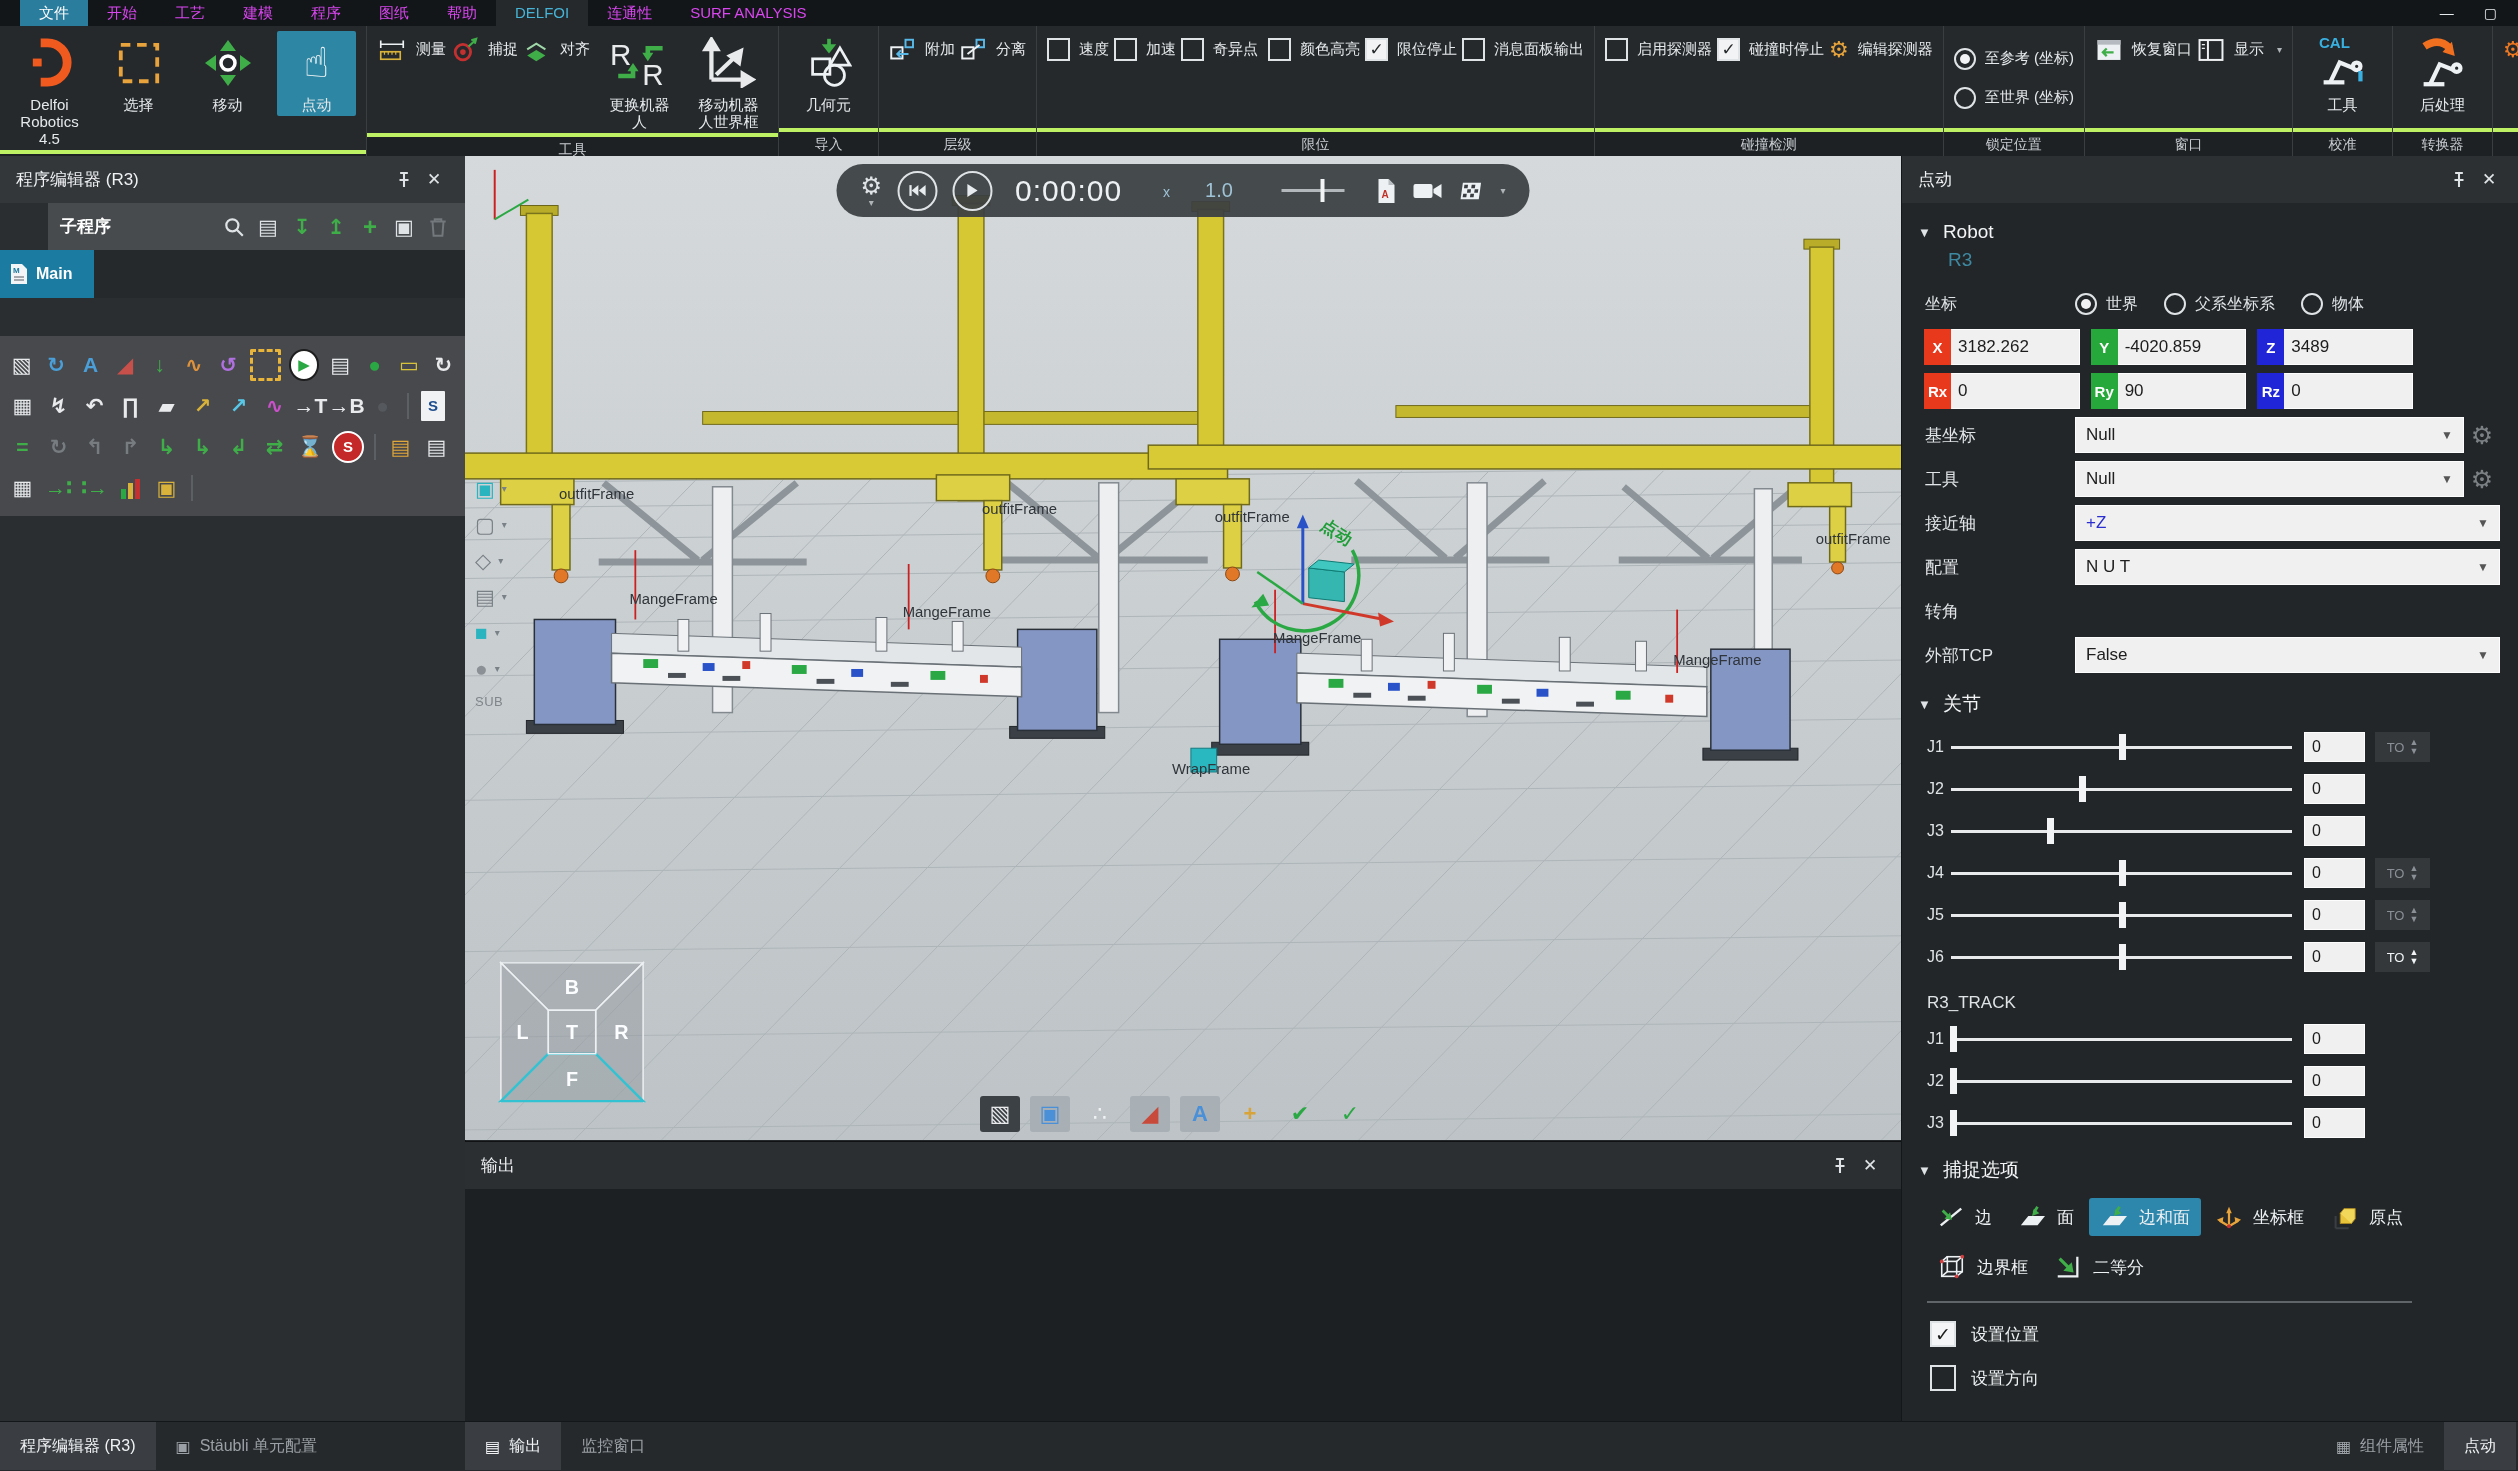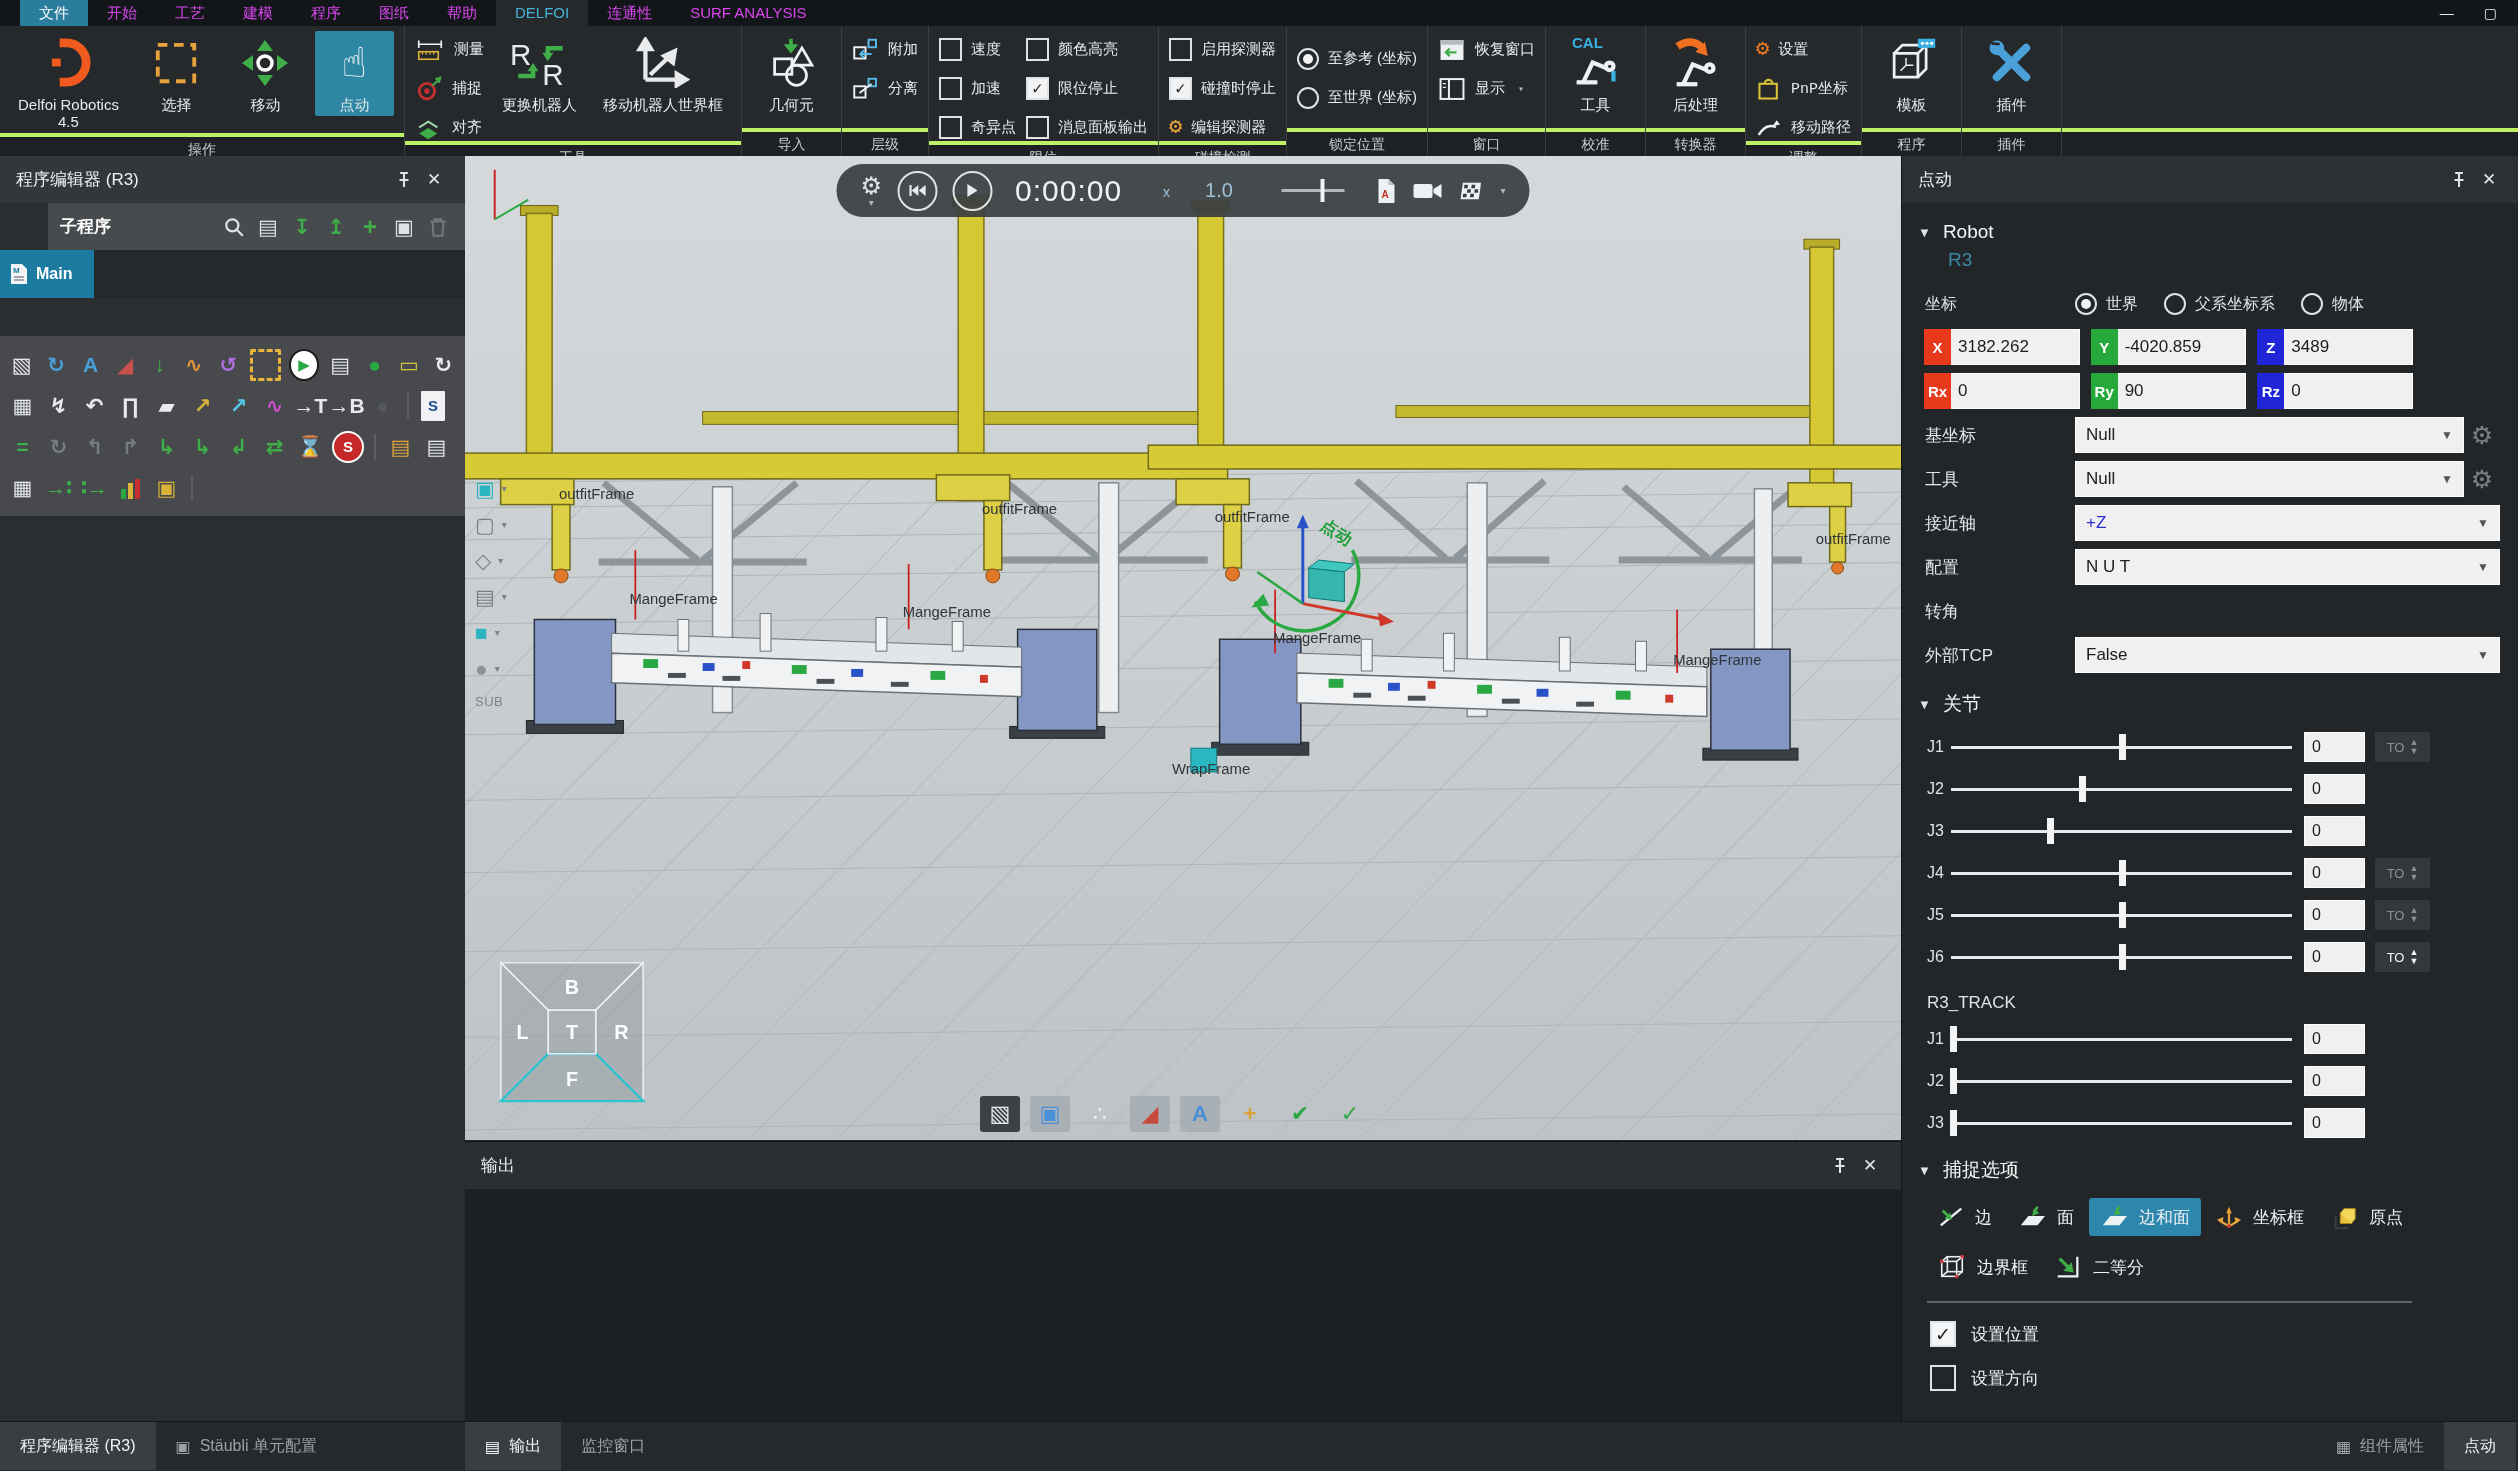--- a/index.html
+++ b/index.html
@@ -16,21 +16,21 @@
   
   .ribbon{position:absolute;top:26px;left:0;right:0;height:131px;background:#26292c;border-bottom:1px solid #141719;display:flex;}
   .rgroup{display:flex;flex-direction:column;border-right:1px solid #3a3e41;}
   .rgroup.filler{flex:1;border-right:none;}
   .rgroup-content{flex:1;display:flex;align-items:flex-start;padding:5px 10px 0 10px;gap:10px;}
   .rgroup-label{height:25px;line-height:25px;text-align:center;font-size:14px;color:#c9ced2;background:#1e2124;border-top:4px solid #bef264;}
   .rbig{display:flex;flex-direction:column;align-items:center;padding:3px 8px;border-radius:2px;min-width:63px;cursor:default;}
   .rbig .ricon{height:57px;display:flex;align-items:center;justify-content:center;}
   .rbig .rlabel{font-size:15px;color:#e6e9eb;text-align:center;line-height:17px;margin-top:5px;white-space:pre-line;}
   .rbig.active{background:#2d86a3;}
-  .rcol{display:flex;flex-direction:column;gap:12px;padding-top:5px;font-family:Liberation Mono, monospace;}
+  .rcol{display:flex;flex-direction:row;gap:5px;padding-top:5px;}
   .rsmall{display:flex;align-items:center;gap:9px;font-size:15px;height:27px;color:#e6e9eb;cursor:default;white-space:nowrap;}
   .rcheck{width:23px;height:23px;border:2px solid #dfe3e6;box-sizing:border-box;display:inline-flex;align-items:center;justify-content:center;flex:none;}
   .rcheck.checked{background:#f2f3f4;color:#26292c;font-weight:bold;font-size:17px;}
   .rradio{width:22px;height:22px;border:2px solid #dfe3e6;border-radius:50%;box-sizing:border-box;position:relative;flex:none;}
   .rradio.selected::after{content:"";position:absolute;inset:4px;background:#f2f3f4;border-radius:50%;}
   .rradios{display:flex;flex-direction:column;gap:12px;padding-top:14px;}
   .svgicon{display:inline-flex;align-items:center;justify-content:center;}
   .glyphicon{display:inline-flex;align-items:center;justify-content:center;line-height:1;}
   .dd-arrow{font-size:10px;color:#aeb4b8;margin-left:4px;}
   

